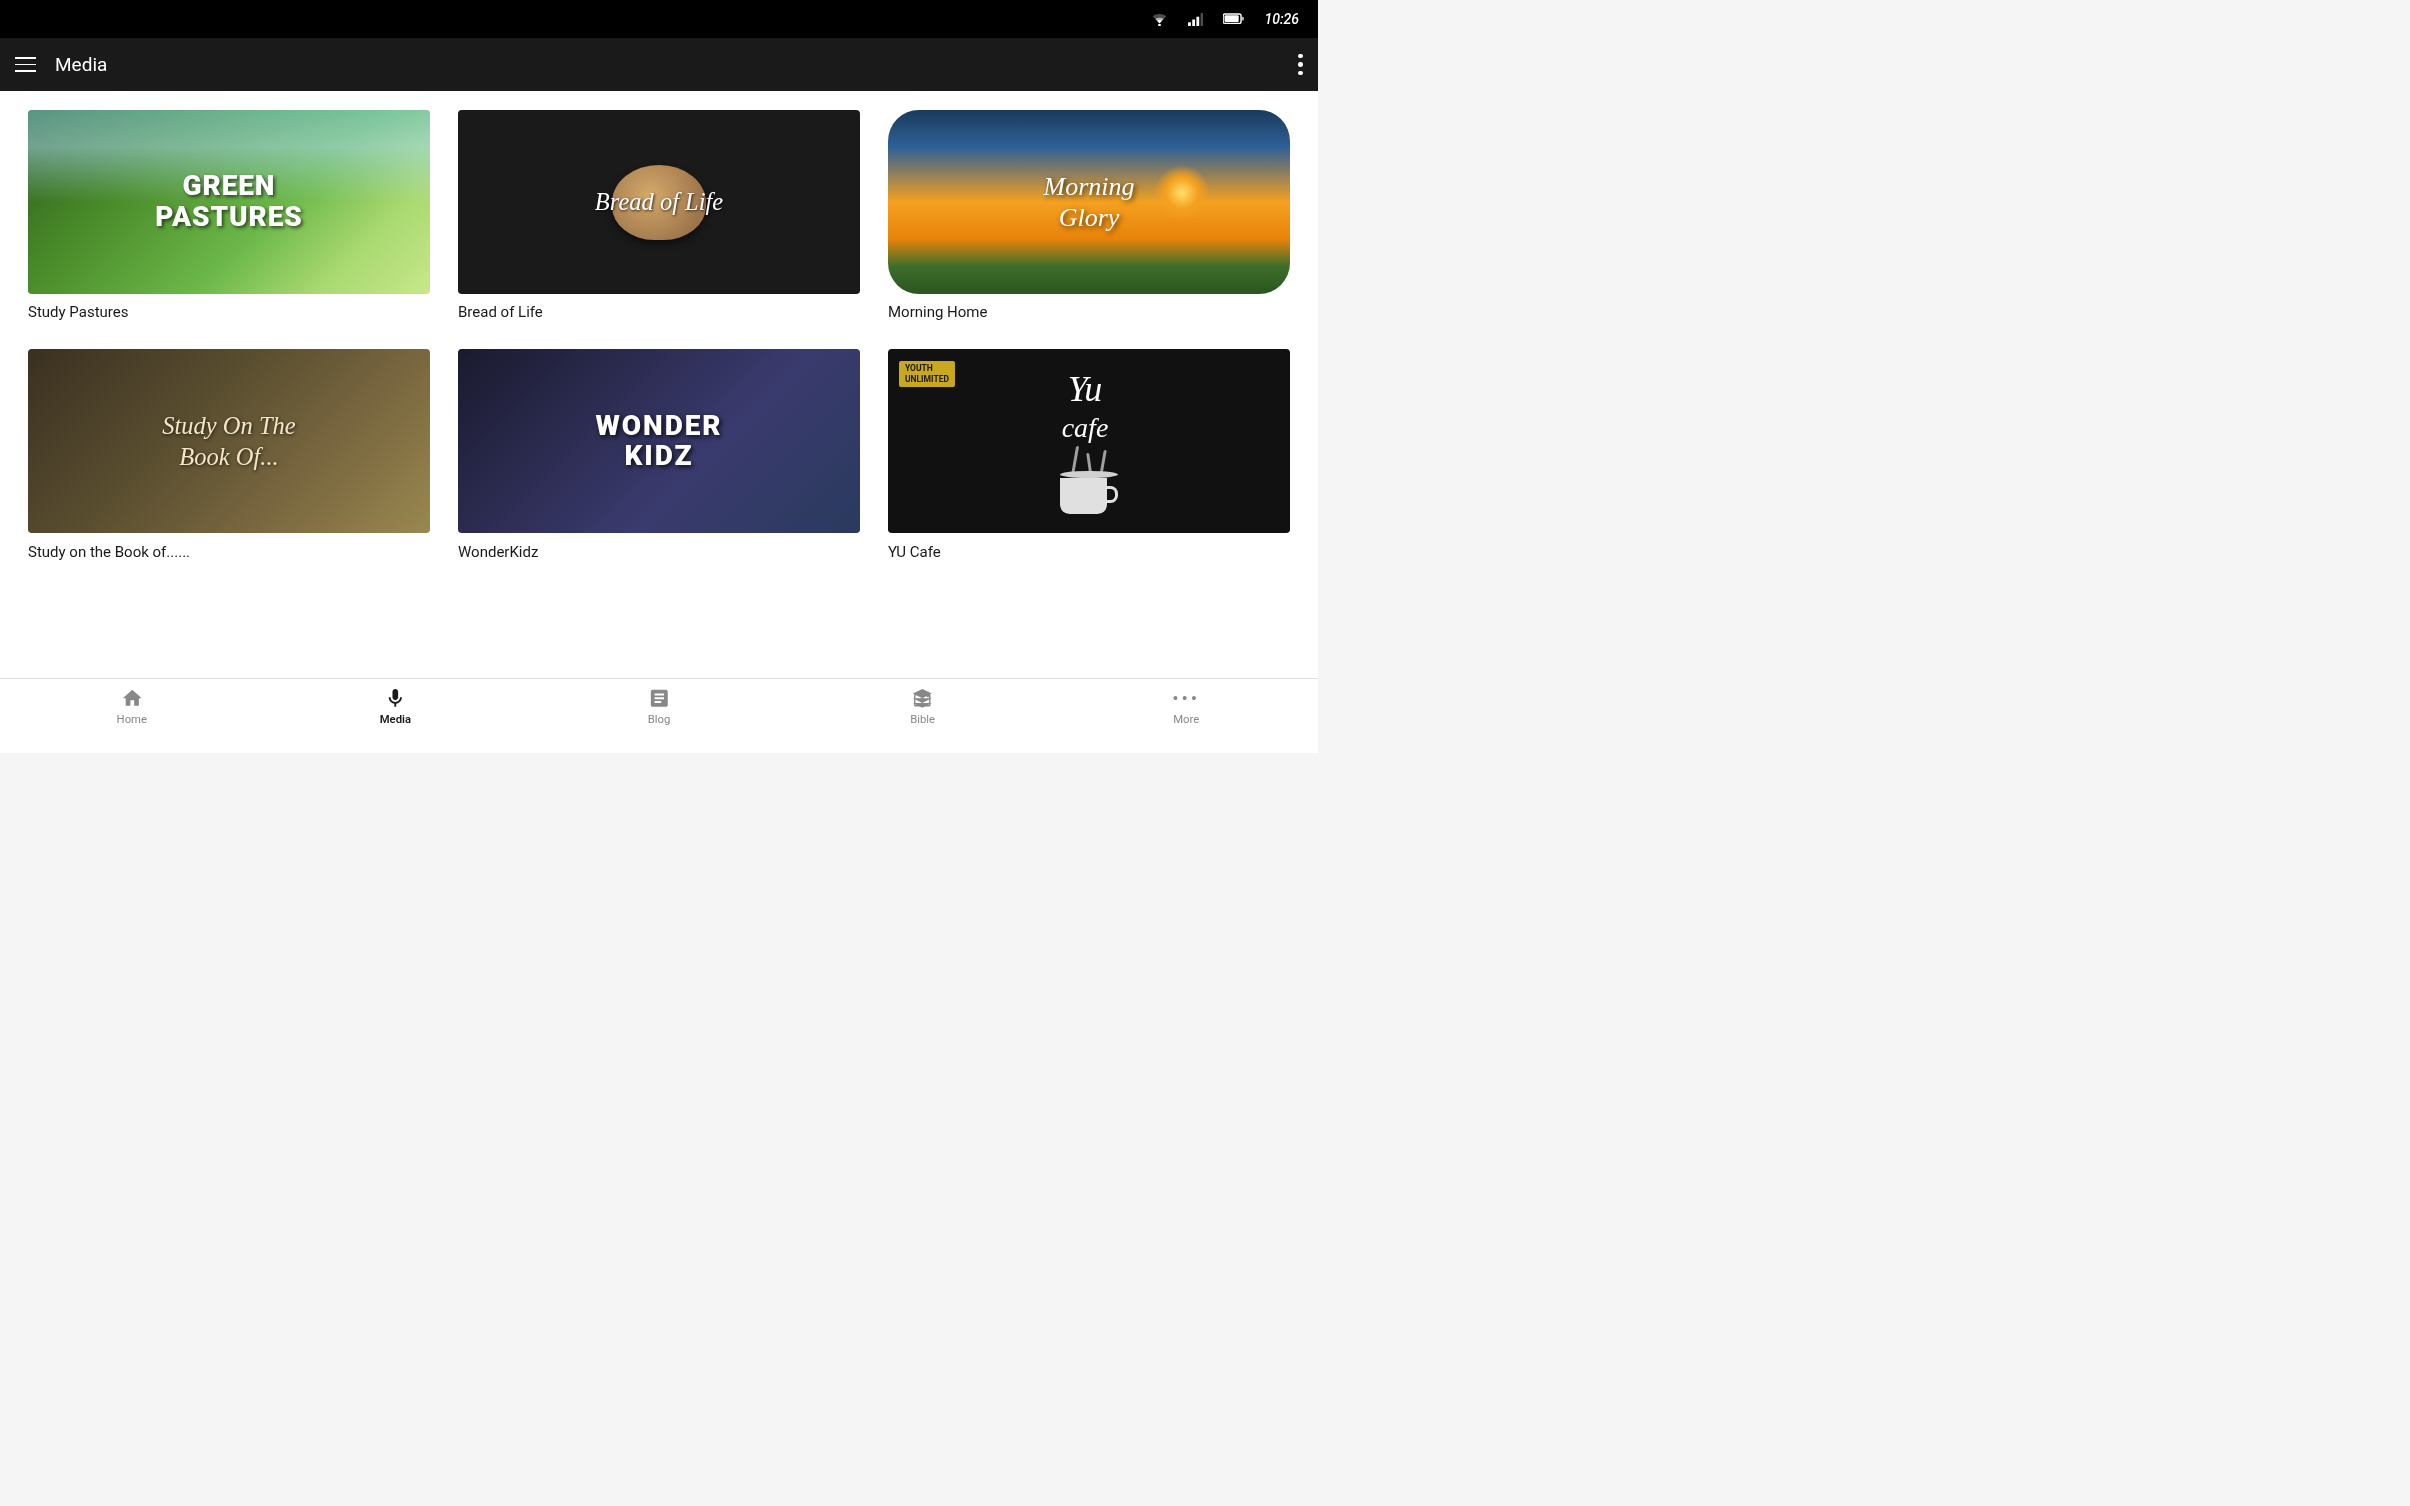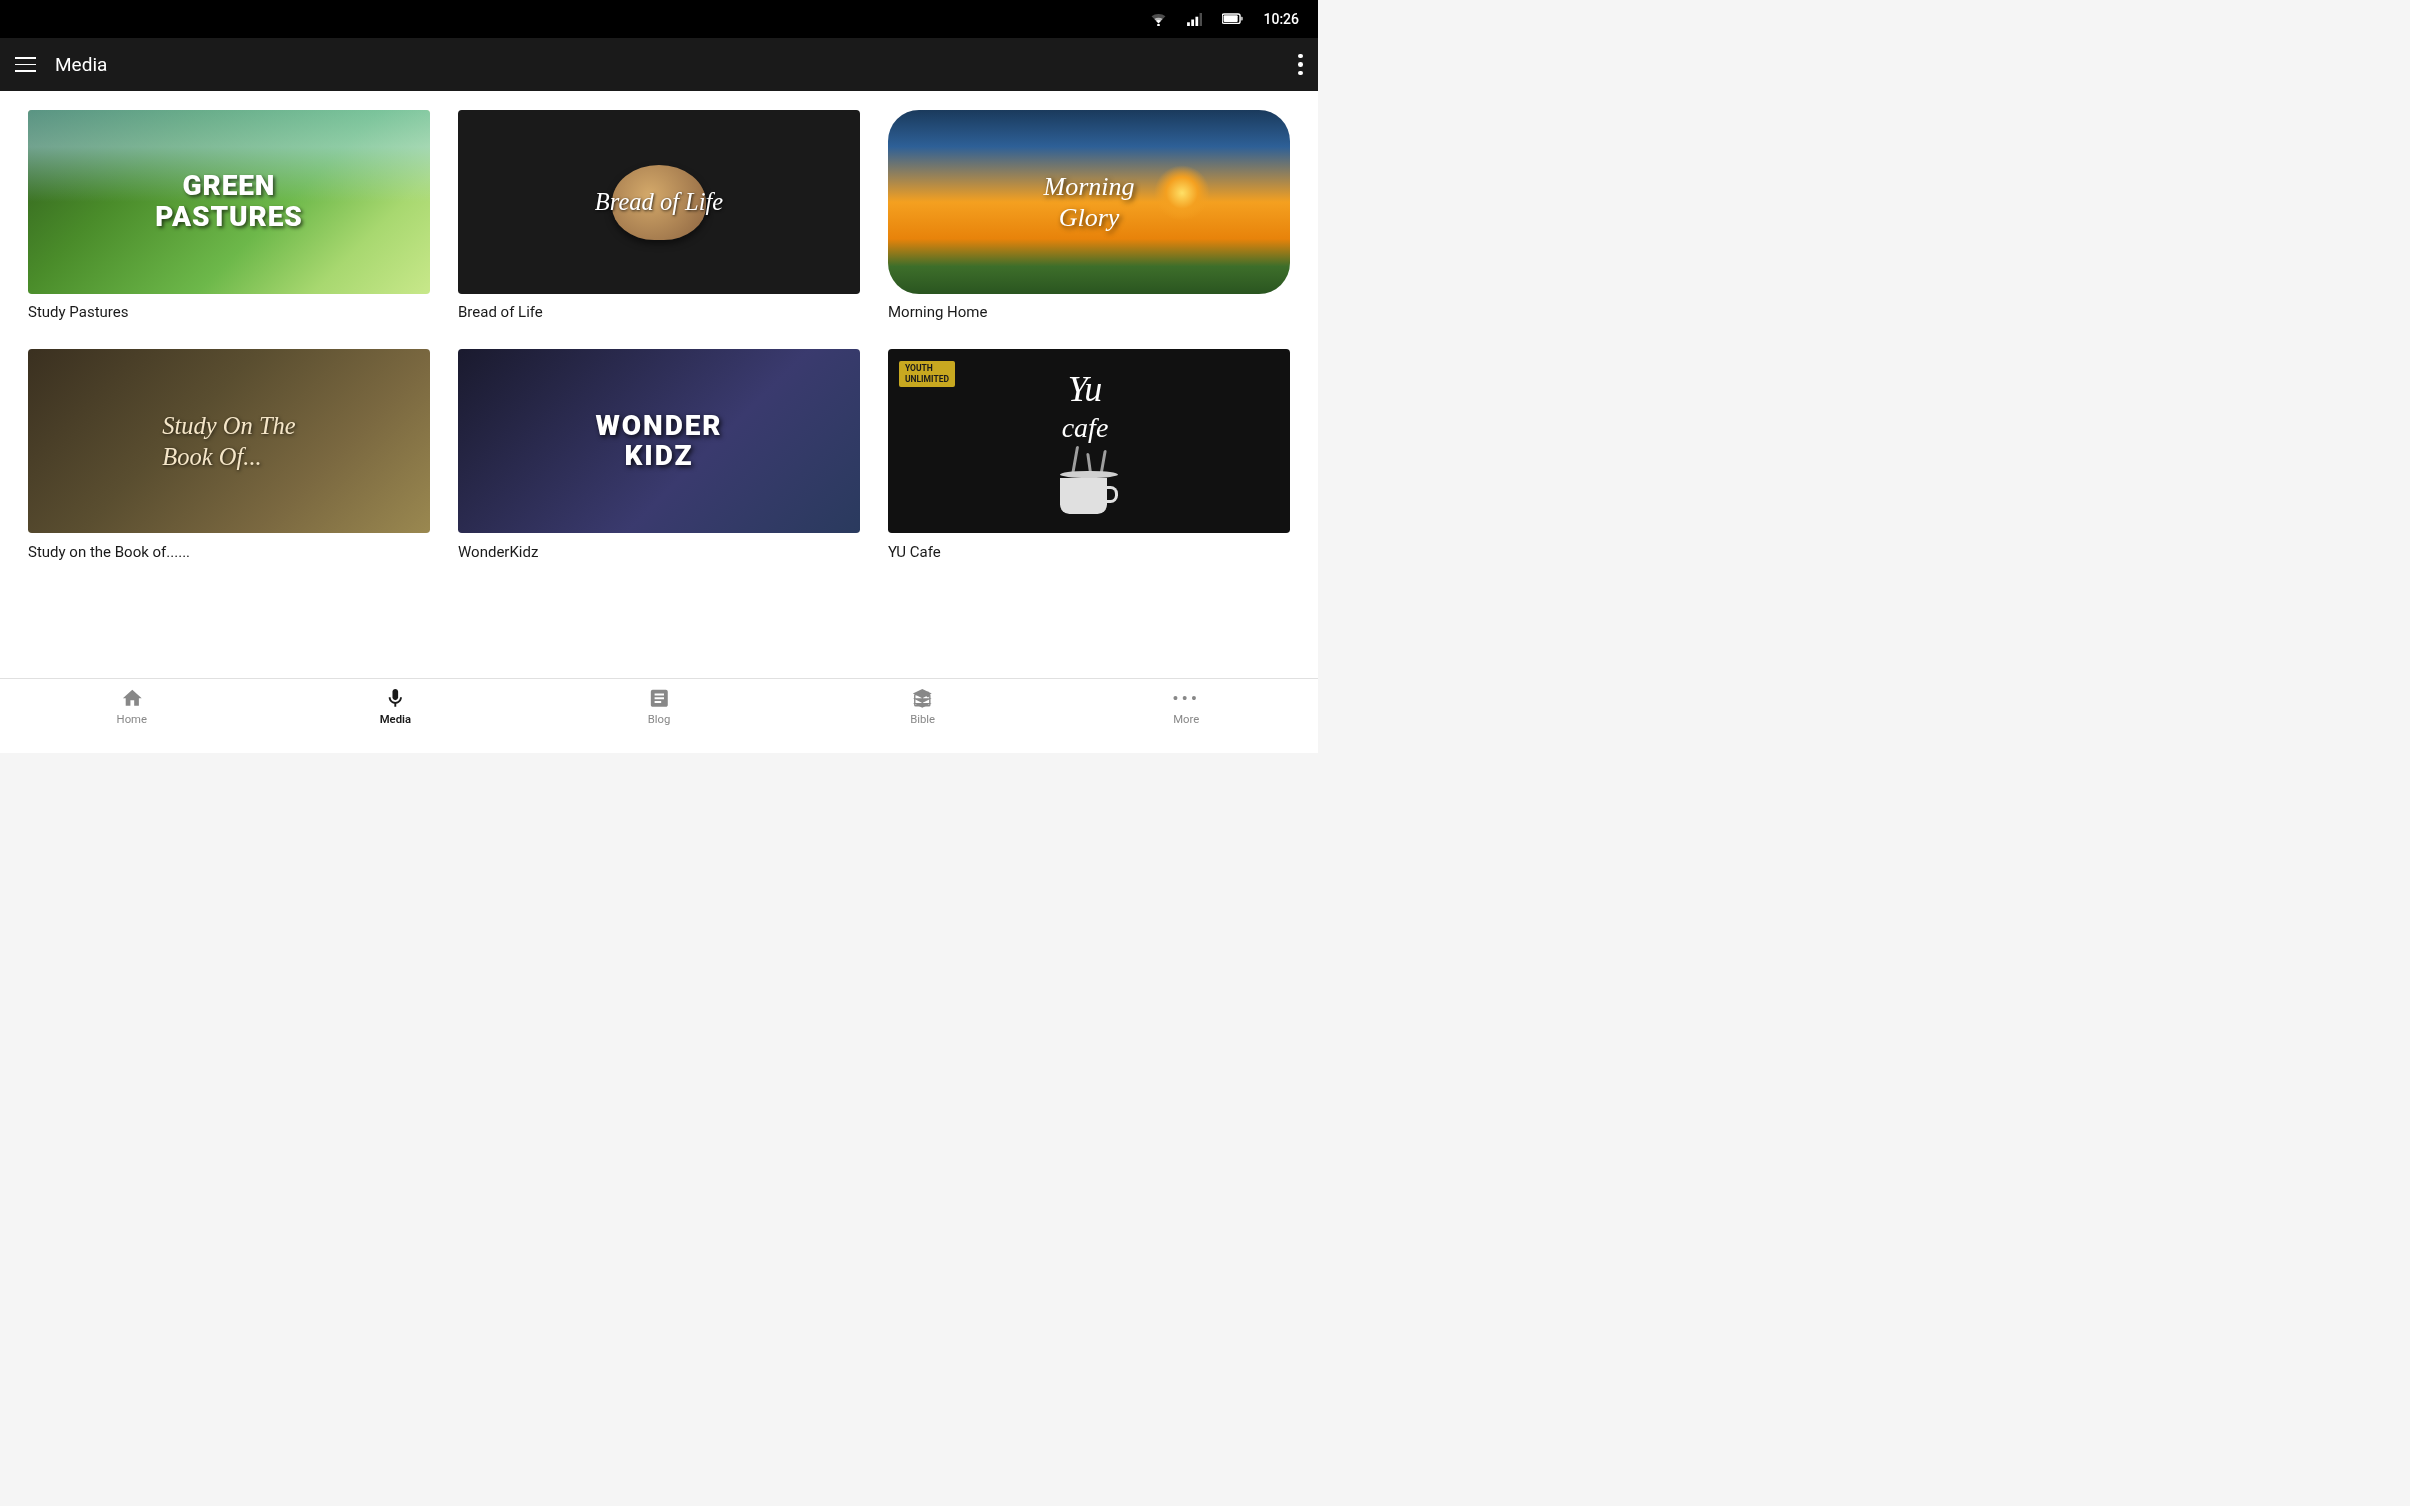--- a/index.html
+++ b/index.html
@@ -23,20 +23,21 @@
       padding: 0 19px;
       gap: 7.5px;
     }
 
     .status-icons {
       display: flex;
       align-items: center;
       gap: 20px;
       color: #fff;
       font-size: 13px;
+      font-style: italic;
     }
 
     .status-time {
       color: #fff;
       font-size: 14px;
       font-weight: 500;
     }
 
     
     .app-bar {
@@ -214,20 +215,21 @@
     .thumb-study {
       background: linear-gradient(135deg, #3a3020 0%, #5a4e30 40%, #7a6840 70%, #9a8850 100%);
       position: relative;
     }
 
     .thumb-text-study {
       position: absolute;
       color: #f5e6c8;
       font-size: 24.5px;
       font-style: italic;
+      text-align: center;
       text-shadow: 0.9px 0.9px 3.8px rgba(0,0,0,0.7);
       font-family: 'Georgia', serif;
       line-height: 1.3;
       z-index: 2;
     }
 
     
     .thumb-wonderkidz {
       background: linear-gradient(135deg, #1a1a2e 0%, #2a2a4e 30%, #3a3a6e 60%, #2a3a5e 100%);
       position: relative;

